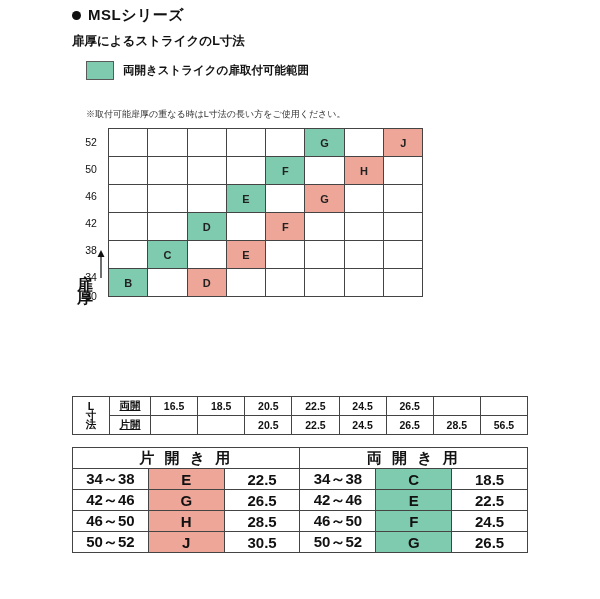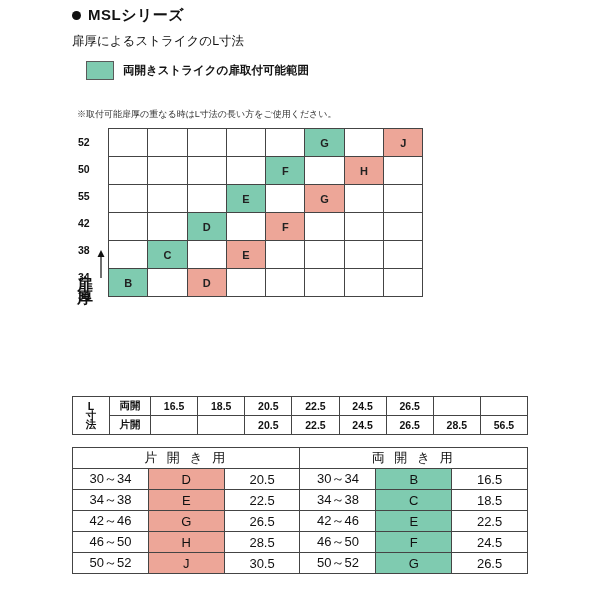--- a/index.html
+++ b/index.html
@@ -39,21 +39,21 @@
   .title-text {
     font-size: 15px;
     font-weight: bold;
     letter-spacing: 0.5px;
   }
   .subtitle {
     position: absolute;
     left: 72px;
     top: 33px;
     font-size: 12.5px;
-    font-weight: normal;
+    font-weight: bold;
   }
 
   
   .legend {
     position: absolute;
     left: 86px;
     top: 60px;
   }
   .legend-row {
     display: flex;
@@ -67,21 +67,21 @@
     height: 17px;
     border: 1px solid #5a5a5a;
     margin-right: 9px;
   }
   .legend-label {
     font-size: 11.5px;
     font-weight: bold;
   }
   .legend-note {
     position: absolute;
-    left: 77px;
+    left: 86px;
     top: 108px;
     font-size: 9px;
     color: #333;
   }
 
   
   .chart-wrap {
     position: absolute;
     left: 72px;
     top: 128px;
@@ -130,23 +130,23 @@
     background: #7fcbb0;
     color: #222;
   }
   td.cell-pink {
     background: #eda698;
     color: #222;
   }
   .ytick {
     position: absolute;
     font-size: 10.5px;
-    font-weight: bold;
+    font-weight: normal;
     width: 26px;
-    text-align: left;
+    text-align: center;
     left: 6px;
   }
 
   
   .lrows {
     position: absolute;
     left: 72px;
     top: 396px;
     width: 456px;
   }
@@ -165,39 +165,40 @@
   }
   td.lcorner {
     width: 36px;
     font-size: 8.5px;
     line-height: 9px;
     border-right: 1px solid #444;
   }
   td.lhead {
     width: 40px;
     font-size: 10.5px;
+    text-decoration: underline;
   }
   td.lval { }
 
   
   .bottom {
     position: absolute;
     left: 72px;
     top: 447px;
     width: 456px;
   }
   table.btable {
     border-collapse: collapse;
     table-layout: fixed;
     width: 456px;
   }
   table.btable td, table.btable th {
     border: 1px solid #444;
-    font-size: 13px;
-    font-weight: normal;
+    font-size: 15px;
+    font-weight: bold;
     text-align: center;
     padding: 0;
     height: 20px;
   }
   .grouphead {
     font-size: 11.5px;
     letter-spacing: 3px;
     height: 19px;
   }
   .subhead {
@@ -236,21 +237,21 @@
     <div class="ylabel">
       <span>扉厚</span>
     </div>
     <svg class="yarrow" viewBox="0 0 10 28">
       <line x1="5" y1="28" x2="5" y2="3" stroke="#111" stroke-width="1.2"></line>
       <polygon points="5,0 1.5,7 8.5,7" fill="#111"></polygon>
     </svg>
 
     <div class="ytick" style="top:8px">52</div>
     <div class="ytick" style="top:35px">50</div>
-    <div class="ytick" style="top:62px">55</div>
+    <div class="ytick" style="top:62px">46</div>
     <div class="ytick" style="top:89px">42</div>
     <div class="ytick" style="top:116px">38</div>
     <div class="ytick" style="top:143px">34</div>
     <div class="ytick" style="top:162px">30</div>
 
     <div class="grid">
       <table class="gridtable">
         <tbody>
           <tr>
             <td></td>
@@ -353,28 +354,20 @@
 
   <div class="bottom">
     <table class="btable">
       <tbody>
         <tr>
           <td class="grouphead" colspan="3">片 開 き 用</td>
           <td class="grouphead divider-left" colspan="3">両 開 き 用</td>
         </tr>
 
         <tr>
-          <td>30～34</td>
-          <td class="code-pink">D</td>
-          <td>20.5</td>
-          <td class="divider-left">30～34</td>
-          <td class="code-green">B</td>
-          <td>16.5</td>
-        </tr>
-        <tr>
           <td>34～38</td>
           <td class="code-pink">E</td>
           <td>22.5</td>
           <td class="divider-left">34～38</td>
           <td class="code-green">C</td>
           <td>18.5</td>
         </tr>
         <tr>
           <td>42～46</td>
           <td class="code-pink">G</td>

